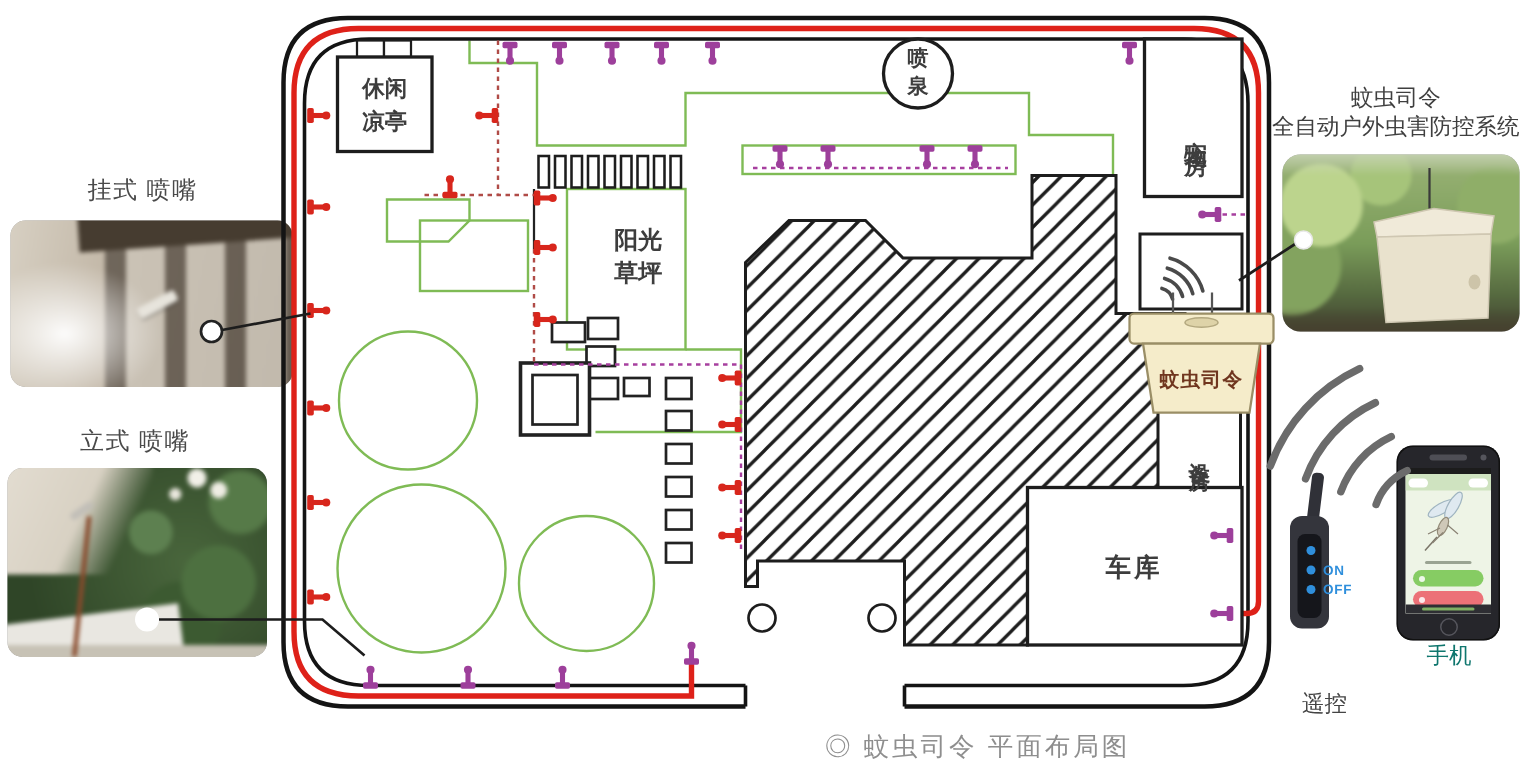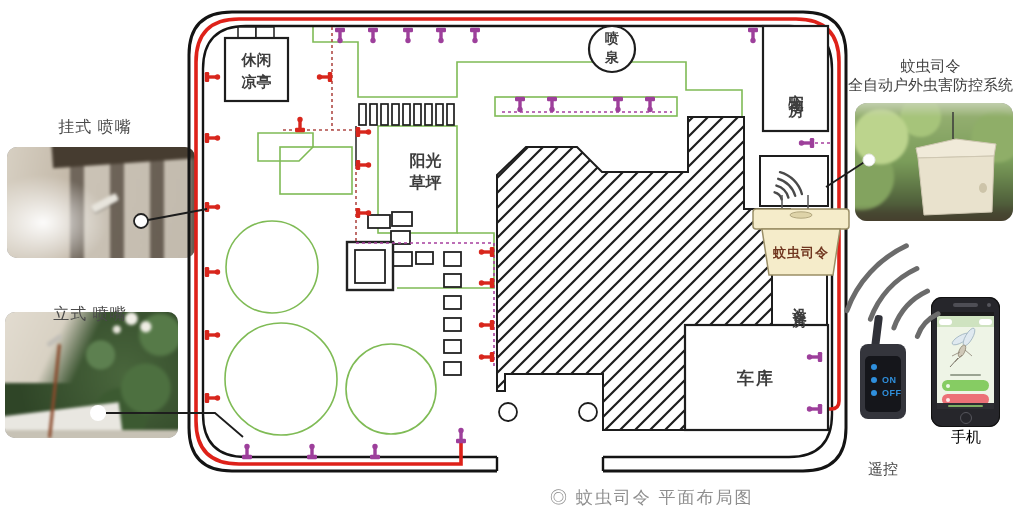--- a/index.html
+++ b/index.html
@@ -7,21 +7,21 @@
          font-family:"Liberation Sans",sans-serif;}
   #stage .abs{position:absolute;}
   .label{color:#3d3d3d;font-weight:bold;white-space:pre-line;text-align:center;}
   .vtext{writing-mode:vertical-rl;letter-spacing:4px;}
   .photo{position:absolute;overflow:hidden;border-radius:10px;background:#999;}
   .photo .blurwrap{position:absolute;inset:-4px;filter:blur(1.4px);}
   .photo-label{position:absolute;text-align:center;color:#4a4a4a;font-size:16px;letter-spacing:1px;}
   svg.overlay{position:absolute;left:0;top:0;z-index:2;pointer-events:none;}
   .toplabel{z-index:3;}
   
-  #remote-body{position:absolute;left:860px;top:344px;width:46px;height:75px;background:#34353c;border-radius:8px;z-index:1;}
+  #remote-body{position:absolute;left:860px;top:344px;width:26px;height:75px;background:#34353c;border-radius:8px;z-index:1;}
   #remote-antenna{position:absolute;left:871px;top:315px;width:8px;height:33px;background:#303138;border-radius:3px 3px 0 0;transform:rotate(7deg);transform-origin:bottom center;z-index:1;}
   #remote-screen{position:absolute;left:5px;top:12px;right:5px;bottom:7px;background:#15161b;border-radius:5px;}
   .rdot{position:absolute;left:6px;width:6px;height:6px;border-radius:50%;background:#2f8fdc;}
   .rtxt{position:absolute;left:17px;font-size:9px;font-weight:bold;color:#2f8fdc;letter-spacing:.5px;}
   
   #phone-body{position:absolute;left:931px;top:297px;width:69px;height:130px;background:#26262b;border-radius:11px;box-shadow:0 0 0 1px #111 inset;z-index:1;}
   #phone-screen{position:absolute;left:6px;top:15px;right:6px;height:97px;background:#eef4e6;overflow:hidden;}
   .pbtn{position:absolute;left:5px;right:5px;height:11px;border-radius:6px;}
   .pbtn .dot{position:absolute;left:4px;top:3.5px;width:4px;height:4px;border-radius:50%;background:#ffffff;opacity:.85;}
 </style>
@@ -273,35 +273,35 @@
     <g>
       <ellipse cx="961" cy="339" rx="10" ry="3.5" fill="#dfe9f0" stroke="#9fb4c0" stroke-width="0.8" transform="rotate(-30 961 339)"></ellipse>
       <ellipse cx="969" cy="337" rx="10" ry="3.5" fill="#dfe9f0" stroke="#9fb4c0" stroke-width="0.8" transform="rotate(-60 969 337)"></ellipse>
       <ellipse cx="962" cy="351" rx="2.8" ry="6.5" fill="#cfc8b8" stroke="#938b78" stroke-width="0.8" transform="rotate(25 962 351)"></ellipse>
       <path d="M958,358 L950,367" stroke="#7a7468" stroke-width="1"></path>
       <path d="M960,352 L952,356 M962,355 L955,362 M965,350 L972,356" stroke="#8a8274" stroke-width="0.8" fill="none"></path>
     </g>
   </svg>
 
   <div class="abs photo-label toplabel" style="left:20px;top:117px;width:150px;">挂式 喷嘴</div>
-  <div class="abs photo-label toplabel" style="left:15px;top:284px;width:150px;margin-top:20px;">立式 喷嘴</div>
+  <div class="abs photo-label toplabel" style="left:15px;top:284px;width:150px;">立式 喷嘴</div>
 
   <div class="abs toplabel" style="left:845px;top:57px;width:171px;text-align:center;color:#3f3f3f;font-size:15px;line-height:1.25;">
     <div>蚊虫司令</div>
     <div>全自动户外虫害防控系统</div>
   </div>
 
   <div class="abs label toplabel" style="left:226px;top:49px;width:61px;font-size:15px;line-height:1.45;">休闲
 凉亭</div>
   <div class="abs label toplabel" style="left:592px;top:29px;width:40px;font-size:14px;line-height:1.35;">喷
 泉</div>
   <div class="abs label vtext toplabel" style="left:786px;top:46px;height:82px;font-size:15px;">宠物房</div>
   <div class="abs label toplabel" style="left:379px;top:150px;width:93px;font-size:16px;line-height:1.4;">阳光
 草坪</div>
   <div class="abs label toplabel" style="left:764px;top:244px;width:74px;font-size:13px;color:#70361f;letter-spacing:1px;">蚊虫司令</div>
   <div class="abs label vtext toplabel" style="left:791px;top:272px;height:56px;font-size:14px;letter-spacing:2px;">设备房</div>
   <div class="abs label toplabel" style="left:716px;top:367px;width:80px;font-size:17px;letter-spacing:2px;">车库</div>
 
   <div class="abs toplabel" style="left:855px;top:428px;width:56px;text-align:center;font-size:15px;color:#444;margin-top:32px;">遥控</div>
-  <div class="abs toplabel" style="left:938px;top:428px;width:56px;text-align:center;font-size:15px;color:#000000;">手机</div>
+  <div class="abs toplabel" style="left:938px;top:428px;width:56px;text-align:center;font-size:15px;color:#0f766e;">手机</div>
 
   <div class="abs toplabel" style="left:550px;top:486px;width:300px;font-size:17px;letter-spacing:2px;color:#8e8e8e;">◎ 蚊虫司令 平面布局图</div>
 </div>
 
 </body></html>

